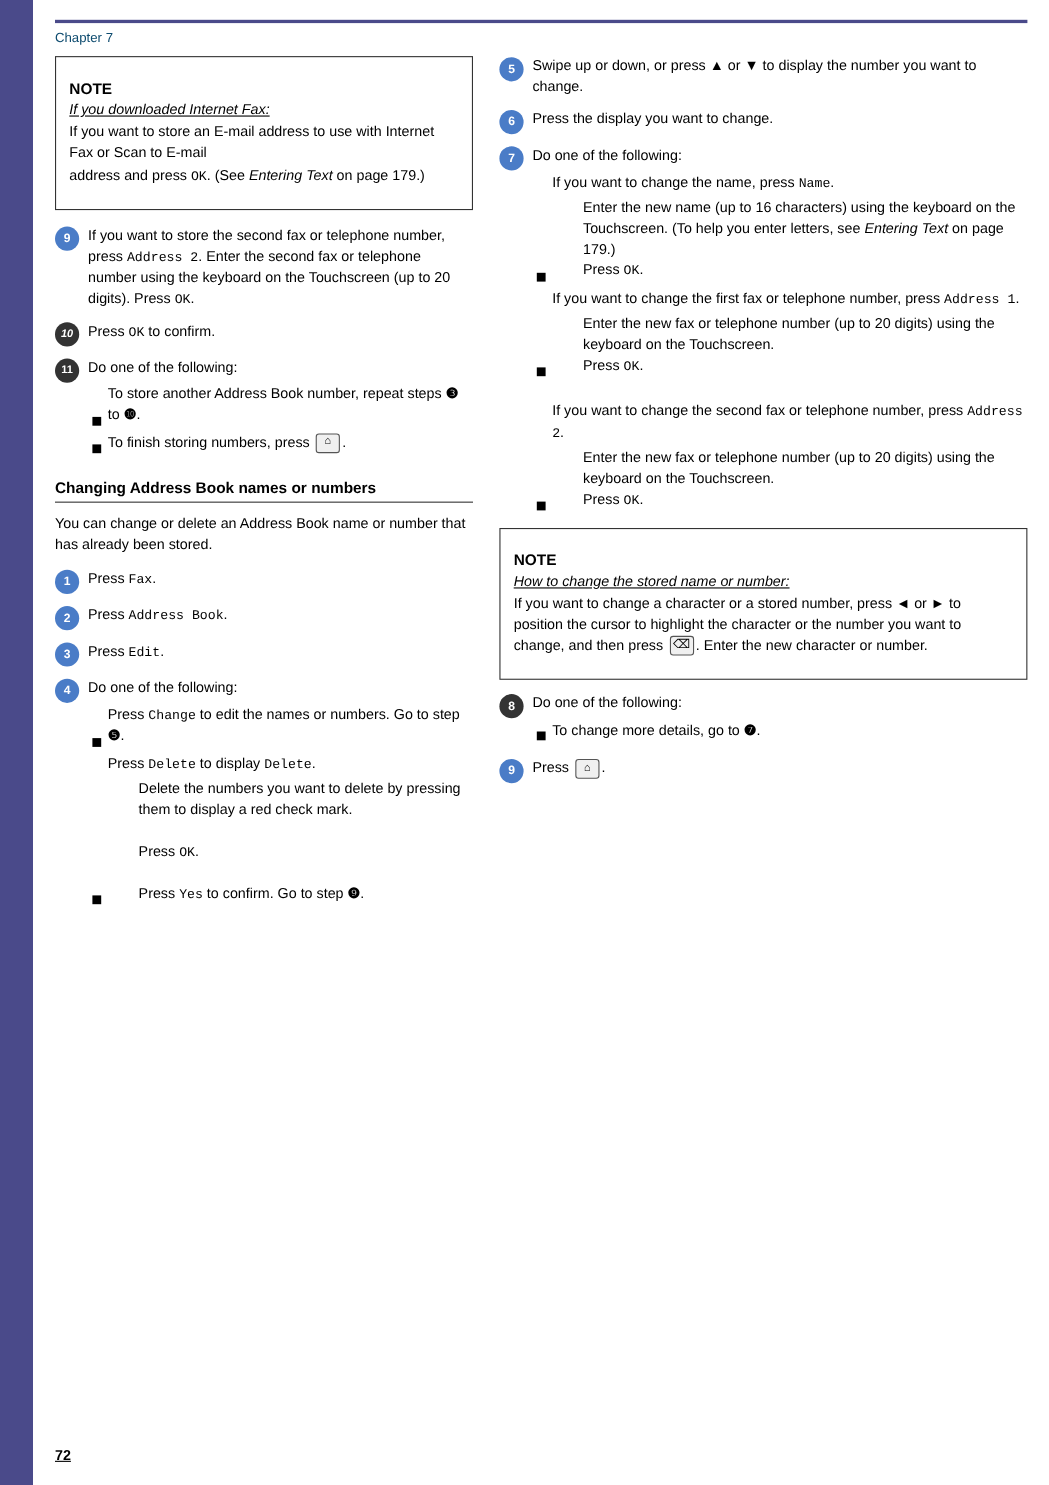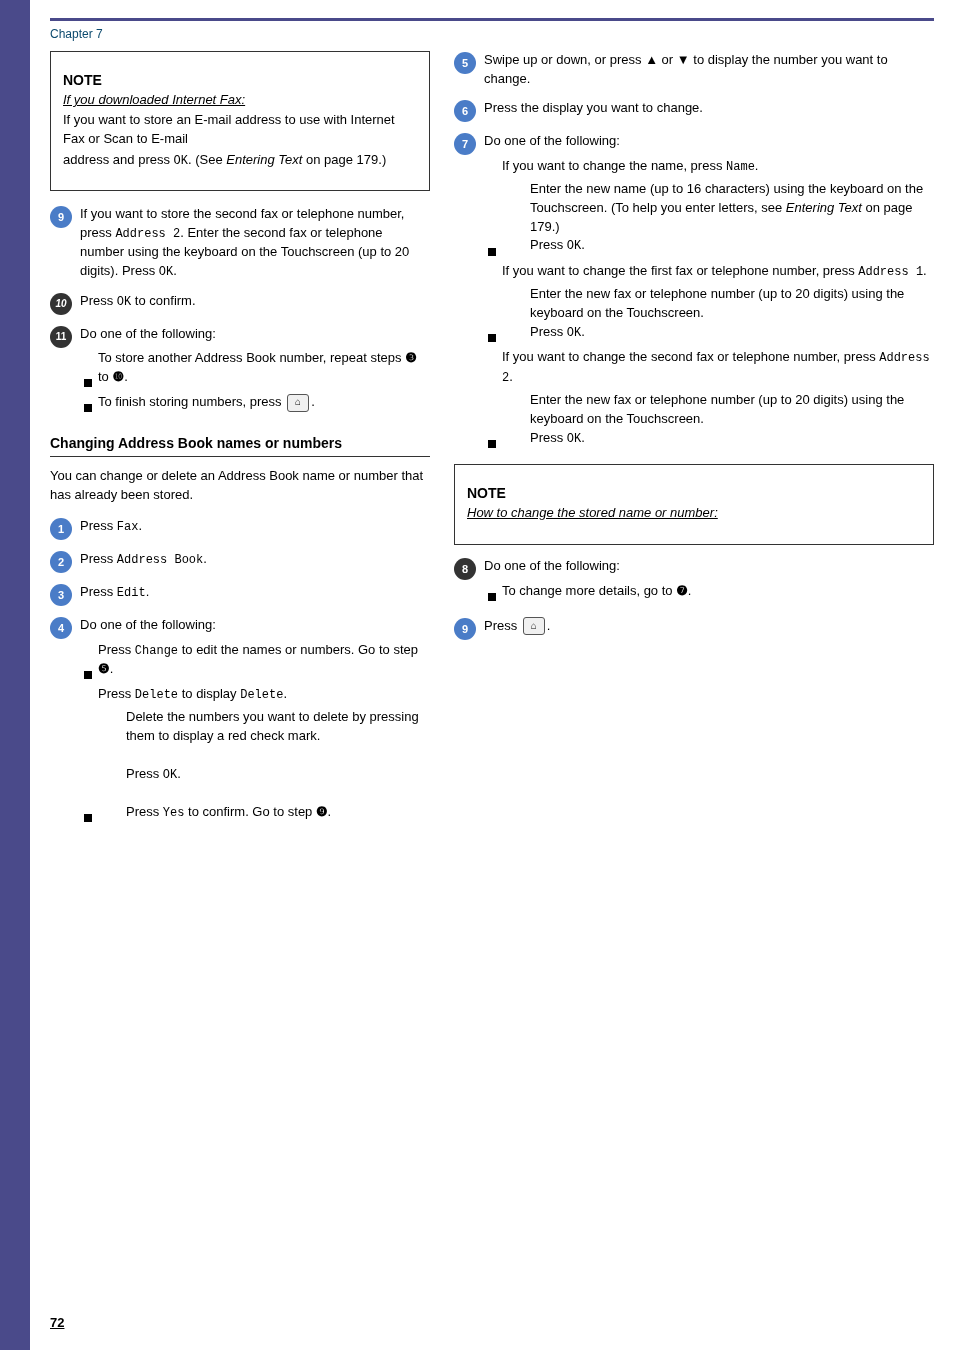--- a/index.html
+++ b/index.html
@@ -297,37 +297,42 @@
               <li style="margin-top:6px;">
                 <span class="bullet-sq"></span>
                 <span>
                   If you want to change the first fax or telephone number, press <span class="code">Address 1</span>.
                   <div class="sub-content" style="margin-top:4px;">
                     Enter the new fax or telephone number (up to 20 digits) using the keyboard on the Touchscreen.<br>
                     Press <span class="code">OK</span>.
                   </div>
                 </span>
               </li>
-              <li style="margin-top:6px;">
+              <li style="margin-top:22px;">
                 <span class="bullet-sq"></span>
                 <span>
                   If you want to change the second fax or telephone number, press <span class="code">Address 2</span>.
                   <div class="sub-content" style="margin-top:4px;">
                     Enter the new fax or telephone number (up to 20 digits) using the keyboard on the Touchscreen.<br>
                     Press <span class="code">OK</span>.
                   </div>
                 </span>
               </li>
             </ul>
           </div>
         </div>
 
         <div class="note-box" style="margin-top:10px; margin-bottom:12px;">
           <div class="note-title">NOTE</div>
           <div class="note-italic">How to change the stored name or number:</div>
+          <div class="note-text">
+            If you want to change a character or a stored number, press ◄ or ► to position the cursor to highlight the character or the number you want to change, and then press
+            <span style="display:inline-flex;align-items:center;justify-content:center;width:22px;height:18px;border:1.5px solid #555;border-radius:3px;background:#f0f0f0;font-size:11px;vertical-align:middle;margin:0 2px;">⌫</span>.
+            Enter the new character or number.
+          </div>
         </div>
 
         <div class="step">
           <div class="step-circle circle-dark">8</div>
           <div class="step-content">
             Do one of the following:
             <ul class="bullet-list" style="margin-top:6px;">
               <li style="margin-top:6px;">
                 <span class="bullet-sq"></span>
                 <span>To change more details, go to <strong>❼</strong>.</span>

